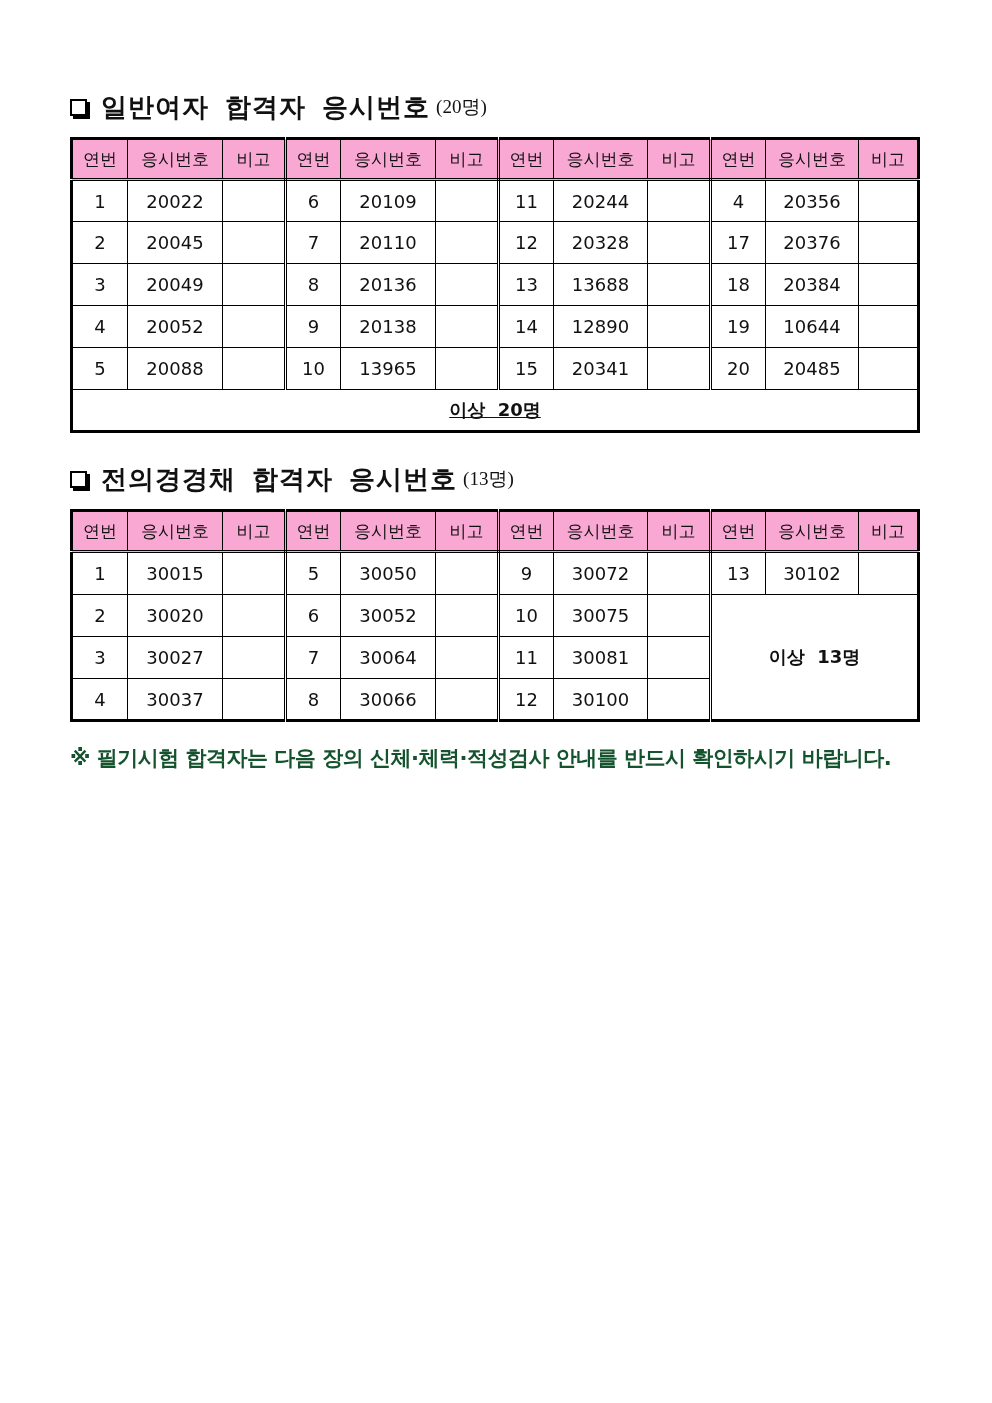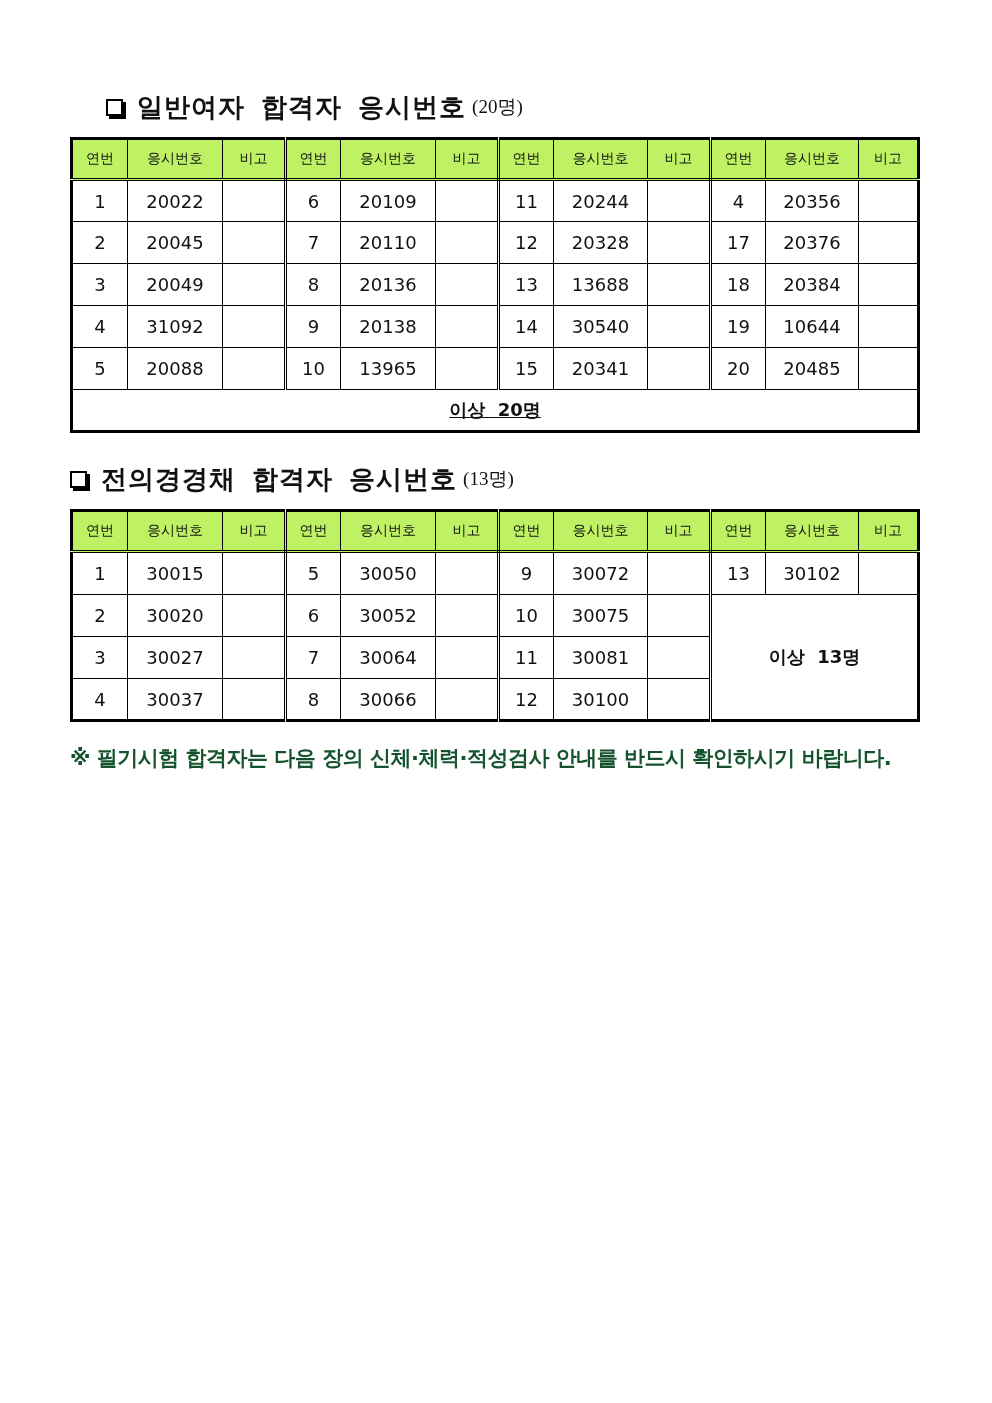--- a/index.html
+++ b/index.html
@@ -3,29 +3,29 @@
 <meta charset="utf-8">
 <style>
   html, body { margin:0; padding:0; background:#ffffff; }
   body { width:992px; height:1403px; position:relative; font-family:"DejaVu Sans", "Liberation Sans", sans-serif; color:#111; }
   .heading { position:absolute; left:70px; display:flex; align-items:center; height:40px; }
   .box-icon { width:17px; height:17px; border:2px solid #000; box-shadow:3px 3px 0 #000; margin-right:14px; box-sizing:border-box; background:#fff; }
   .heading-title { font-size:26px; font-weight:bold; letter-spacing:1px; word-spacing:6px; }
   .heading-count { font-family:Liberation Serif, serif; font-size:19px; margin-left:6px; }
   table { position:absolute; left:70px; border-collapse:collapse; border:3px solid #000; table-layout:fixed; }
   td, th { border:1px solid #000; text-align:center; padding:0; font-size:18px; font-weight:normal; }
-  th { background:#bef264; font-size:14px; border-bottom:3px double #000; }
+  th { background:#f9a8d4; font-size:17px; border-bottom:3px double #000; }
   td.sep, th.sep { border-right:3px double #000; }
   .total { font-weight:bold; font-size:18px; }
   .notice { position:absolute; left:70px; top:744px; color:#14532d; font-size:21px; font-weight:bold; letter-spacing:-0.5px; white-space:nowrap; }
 </style>
 </head>
 <body>
 
-<div class="heading" style="top:87px;margin-left:36px;">
+<div class="heading" style="top:87px;">
   <span class="box-icon"></span>
   <span class="heading-title">일반여자 합격자 응시번호</span>
   <span class="heading-count">(20명)</span>
 </div>
 
 <table id="t1" style="top:137px; width:850px;">
   <colgroup>
     <col style="width:56px">
       <col style="width:95px">
       <col style="width:63px">
@@ -93,27 +93,27 @@
         <td class="sep"></td>
         <td>13</td>
         <td>13688</td>
         <td class="sep"></td>
         <td>18</td>
         <td>20384</td>
         <td></td>
       </tr>
       <tr style="height: 42px;">
         <td>4</td>
-        <td>31092</td>
+        <td>20052</td>
         <td class="sep"></td>
         <td>9</td>
         <td>20138</td>
         <td class="sep"></td>
         <td>14</td>
-        <td>30540</td>
+        <td>12890</td>
         <td class="sep"></td>
         <td>19</td>
         <td>10644</td>
         <td></td>
       </tr>
       <tr style="height: 42px;">
         <td>5</td>
         <td>20088</td>
         <td class="sep"></td>
         <td>10</td>

